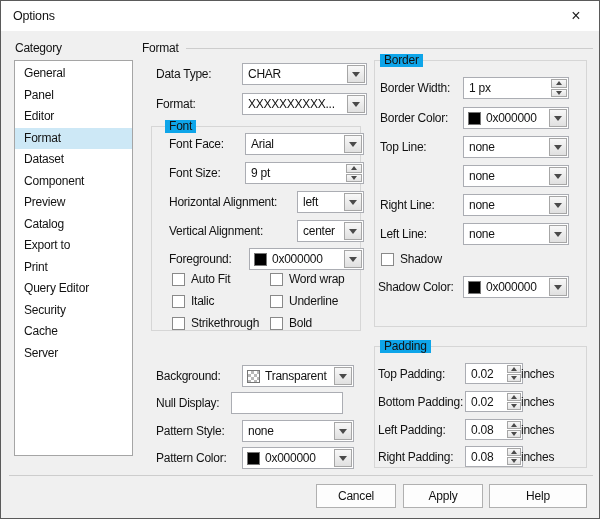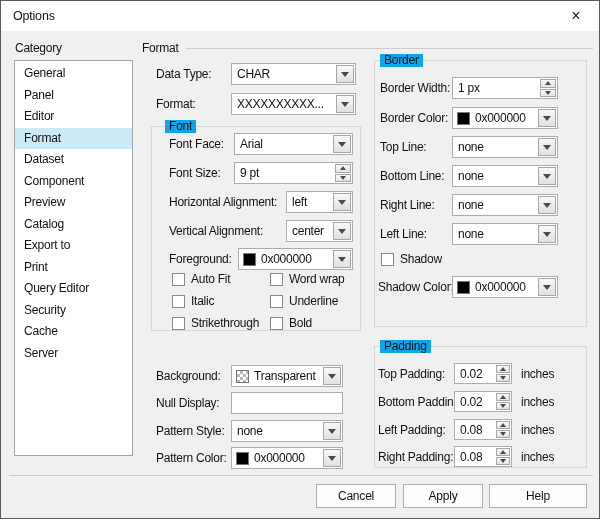--- a/index.html
+++ b/index.html
@@ -18,21 +18,21 @@
     background:#ffffff; border:1px solid #a5a5a5; padding-top:2px; }
   .li { height:21.5px; line-height:21.5px; padding-left:9px; letter-spacing:-0.2px; }
   .li.sel { background:#cde8f6; }
 
   .hline { position:absolute; height:1px; background:#cdcdcd; }
 
   .group { position:absolute; box-sizing:border-box; border:1px solid #d6d6d6; }
   .gtitle { position:absolute; background:#0ea5e9; padding:0 4px; line-height:13px; letter-spacing:-0.2px; }
 
   .fld { position:absolute; box-sizing:border-box; height:22px; background:#ffffff;
-    border:1px solid #abadb3; display:flex; align-items:center; }
+    border:1px solid #abadb3; display:flex; align-items:center;margin-left:11px; }
   .val { flex:1; padding-left:5px; white-space:nowrap; overflow:hidden; letter-spacing:-0.25px; }
   .dbtn { width:18px; align-self:stretch; margin:1px; box-sizing:border-box;
     background:linear-gradient(#f8f8f8,#e0e0e0); border:1px solid #a6a6a6;
     display:flex; align-items:center; justify-content:center; flex:none; }
   .tri { width:0; height:0; border-left:4px solid transparent; border-right:4px solid transparent; border-top:5px solid #4a4a4a; }
   .spincol { width:16px; align-self:stretch; margin:1px; display:flex; flex-direction:column; gap:1px; flex:none; }
   .sb { flex:1; box-sizing:border-box; background:linear-gradient(#f8f8f8,#e3e3e3); border:1px solid #a6a6a6;
     display:flex; align-items:center; justify-content:center; }
   .tu { width:0; height:0; border-left:3px solid transparent; border-right:3px solid transparent; border-bottom:4px solid #4a4a4a; }
   .td { width:0; height:0; border-left:3px solid transparent; border-right:3px solid transparent; border-top:4px solid #4a4a4a; }
@@ -229,21 +229,20 @@
   </div>
 
   <span class="lbl" style="left:379px;top:135px">Top Line:</span>
   <div class="fld" style="left:451px;top:135px;width:106px">
     <span class="val">none</span>
     <span class="dbtn">
         <span class="tri"></span>
       </span>
   </div>
 
-  <span class="lbl" style="left:379px;top:164px">Bottom Line:</span>
   <div class="fld" style="left:451px;top:164px;width:106px">
     <span class="val">none</span>
     <span class="dbtn">
         <span class="tri"></span>
       </span>
   </div>
 
   <span class="lbl" style="left:379px;top:193px">Right Line:</span>
   <div class="fld" style="left:451px;top:193px;width:106px">
     <span class="val">none</span>

